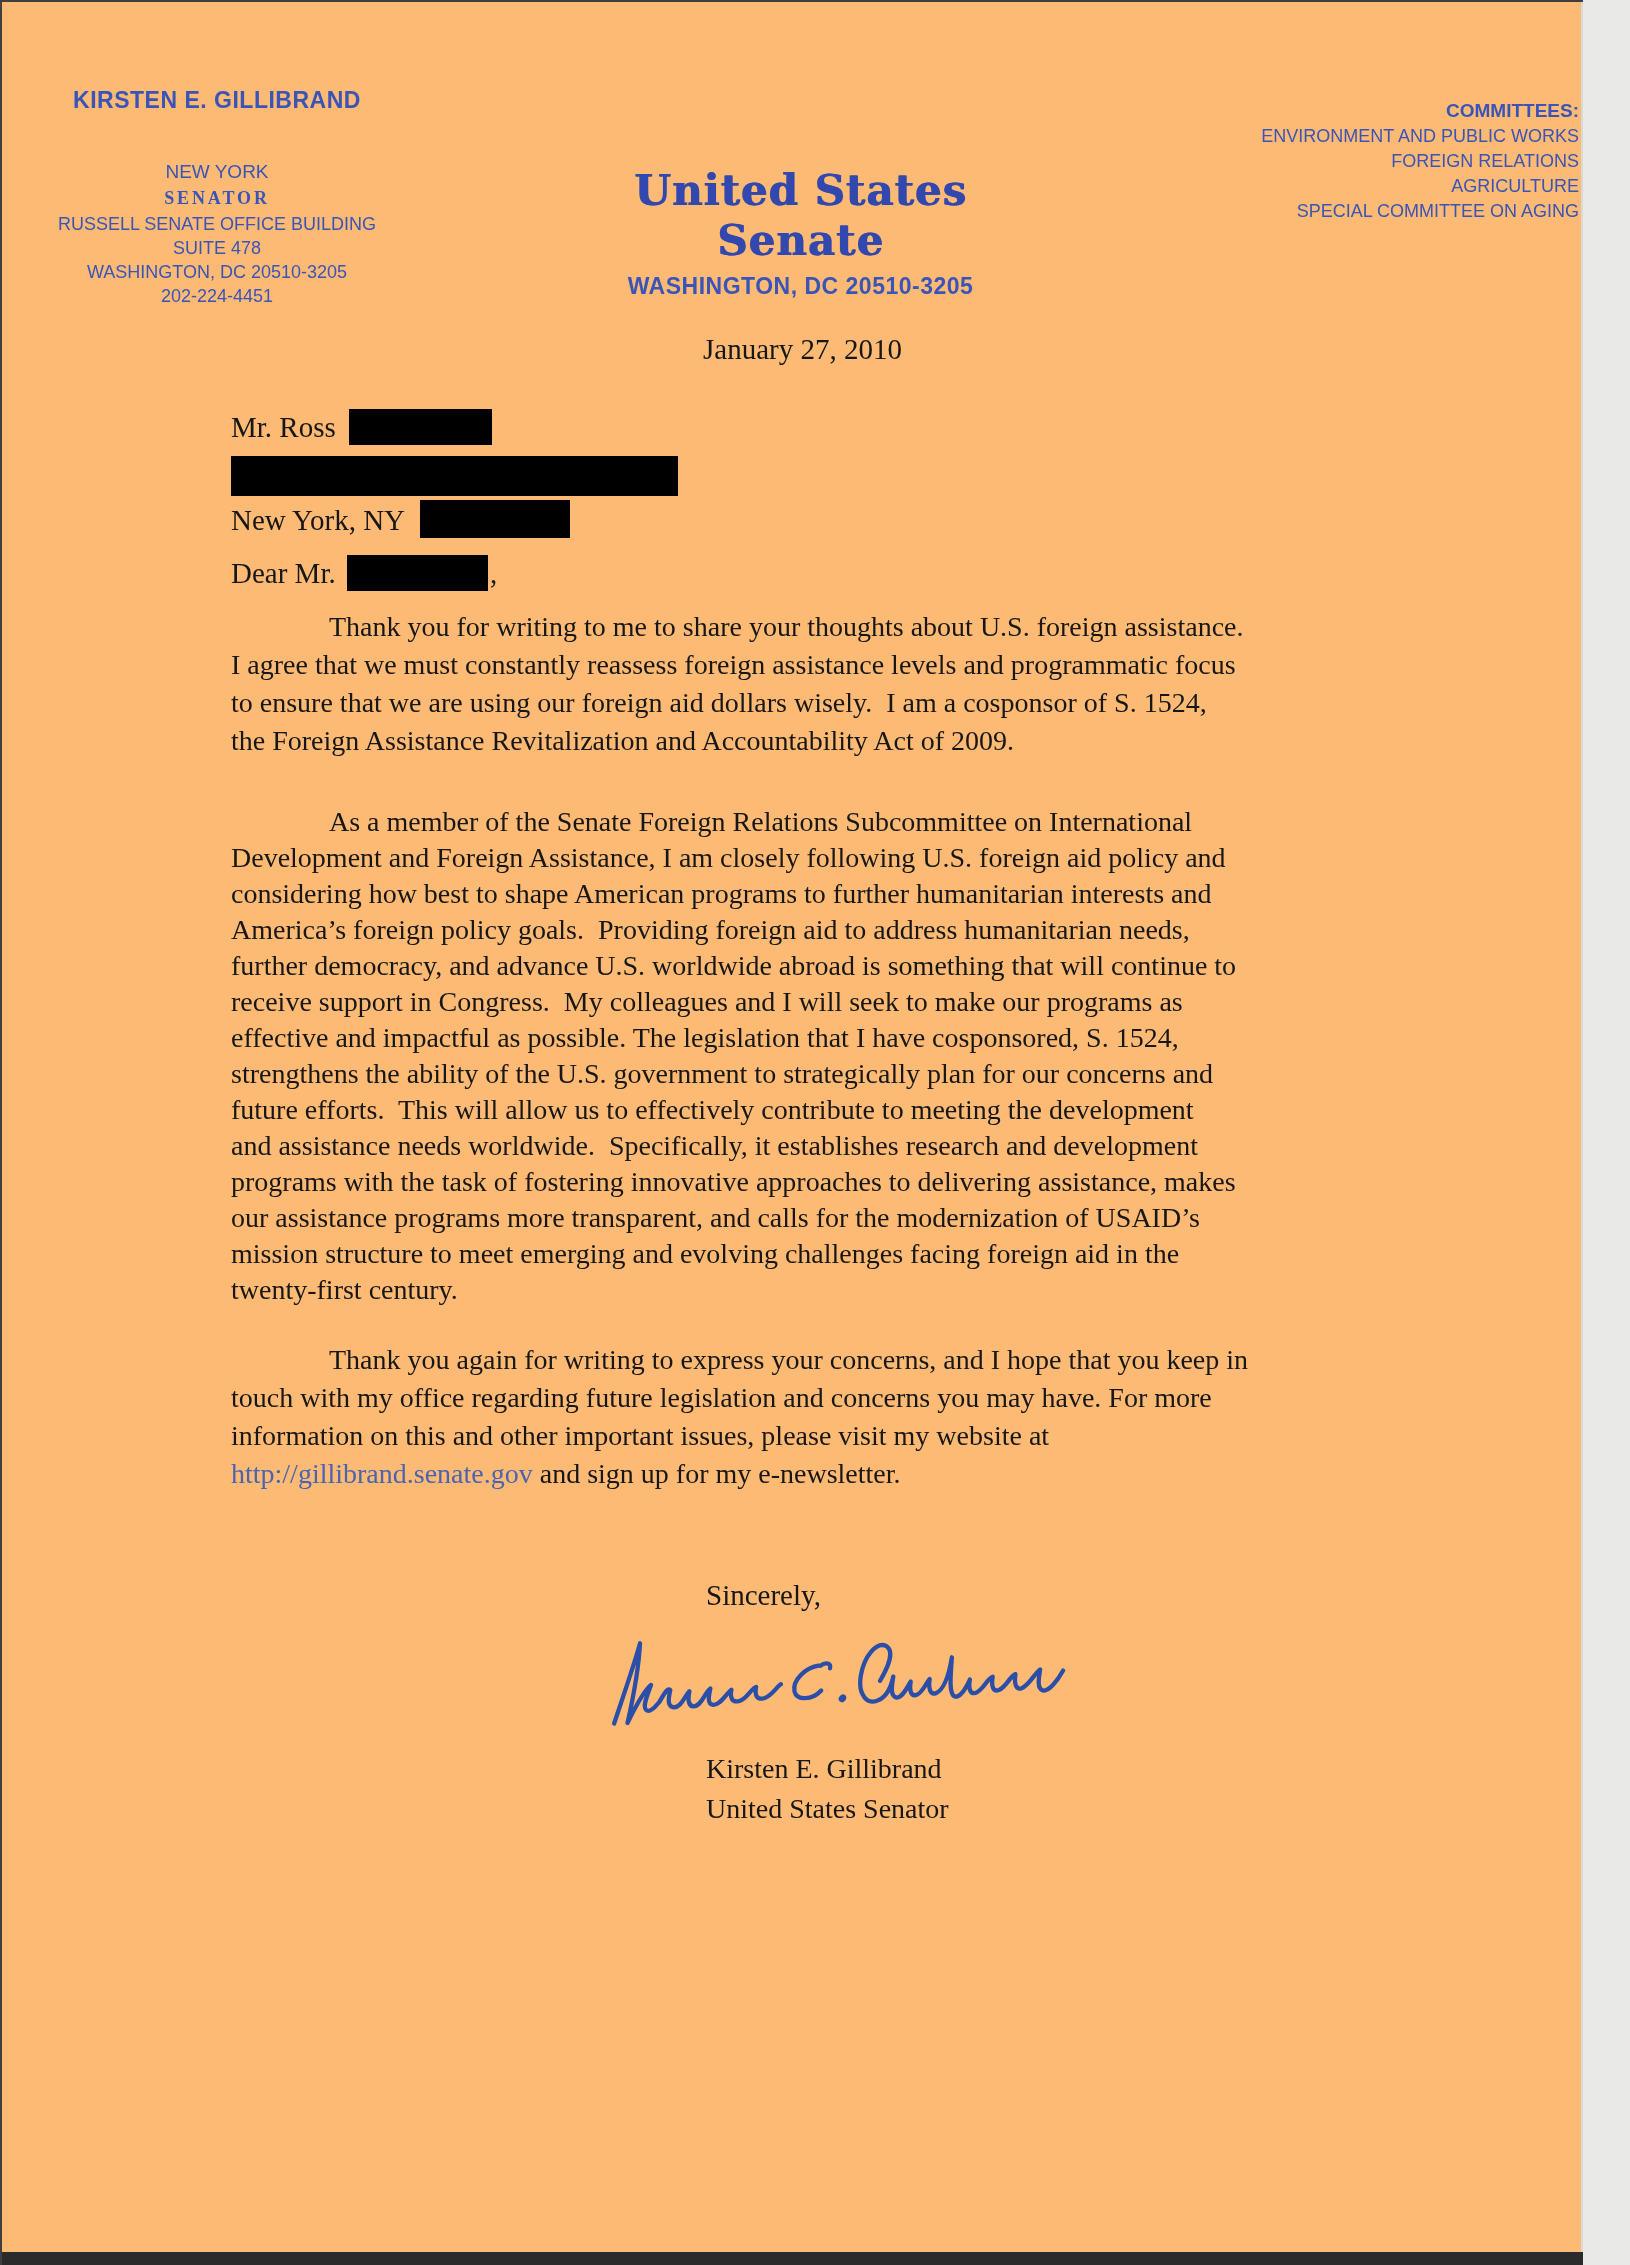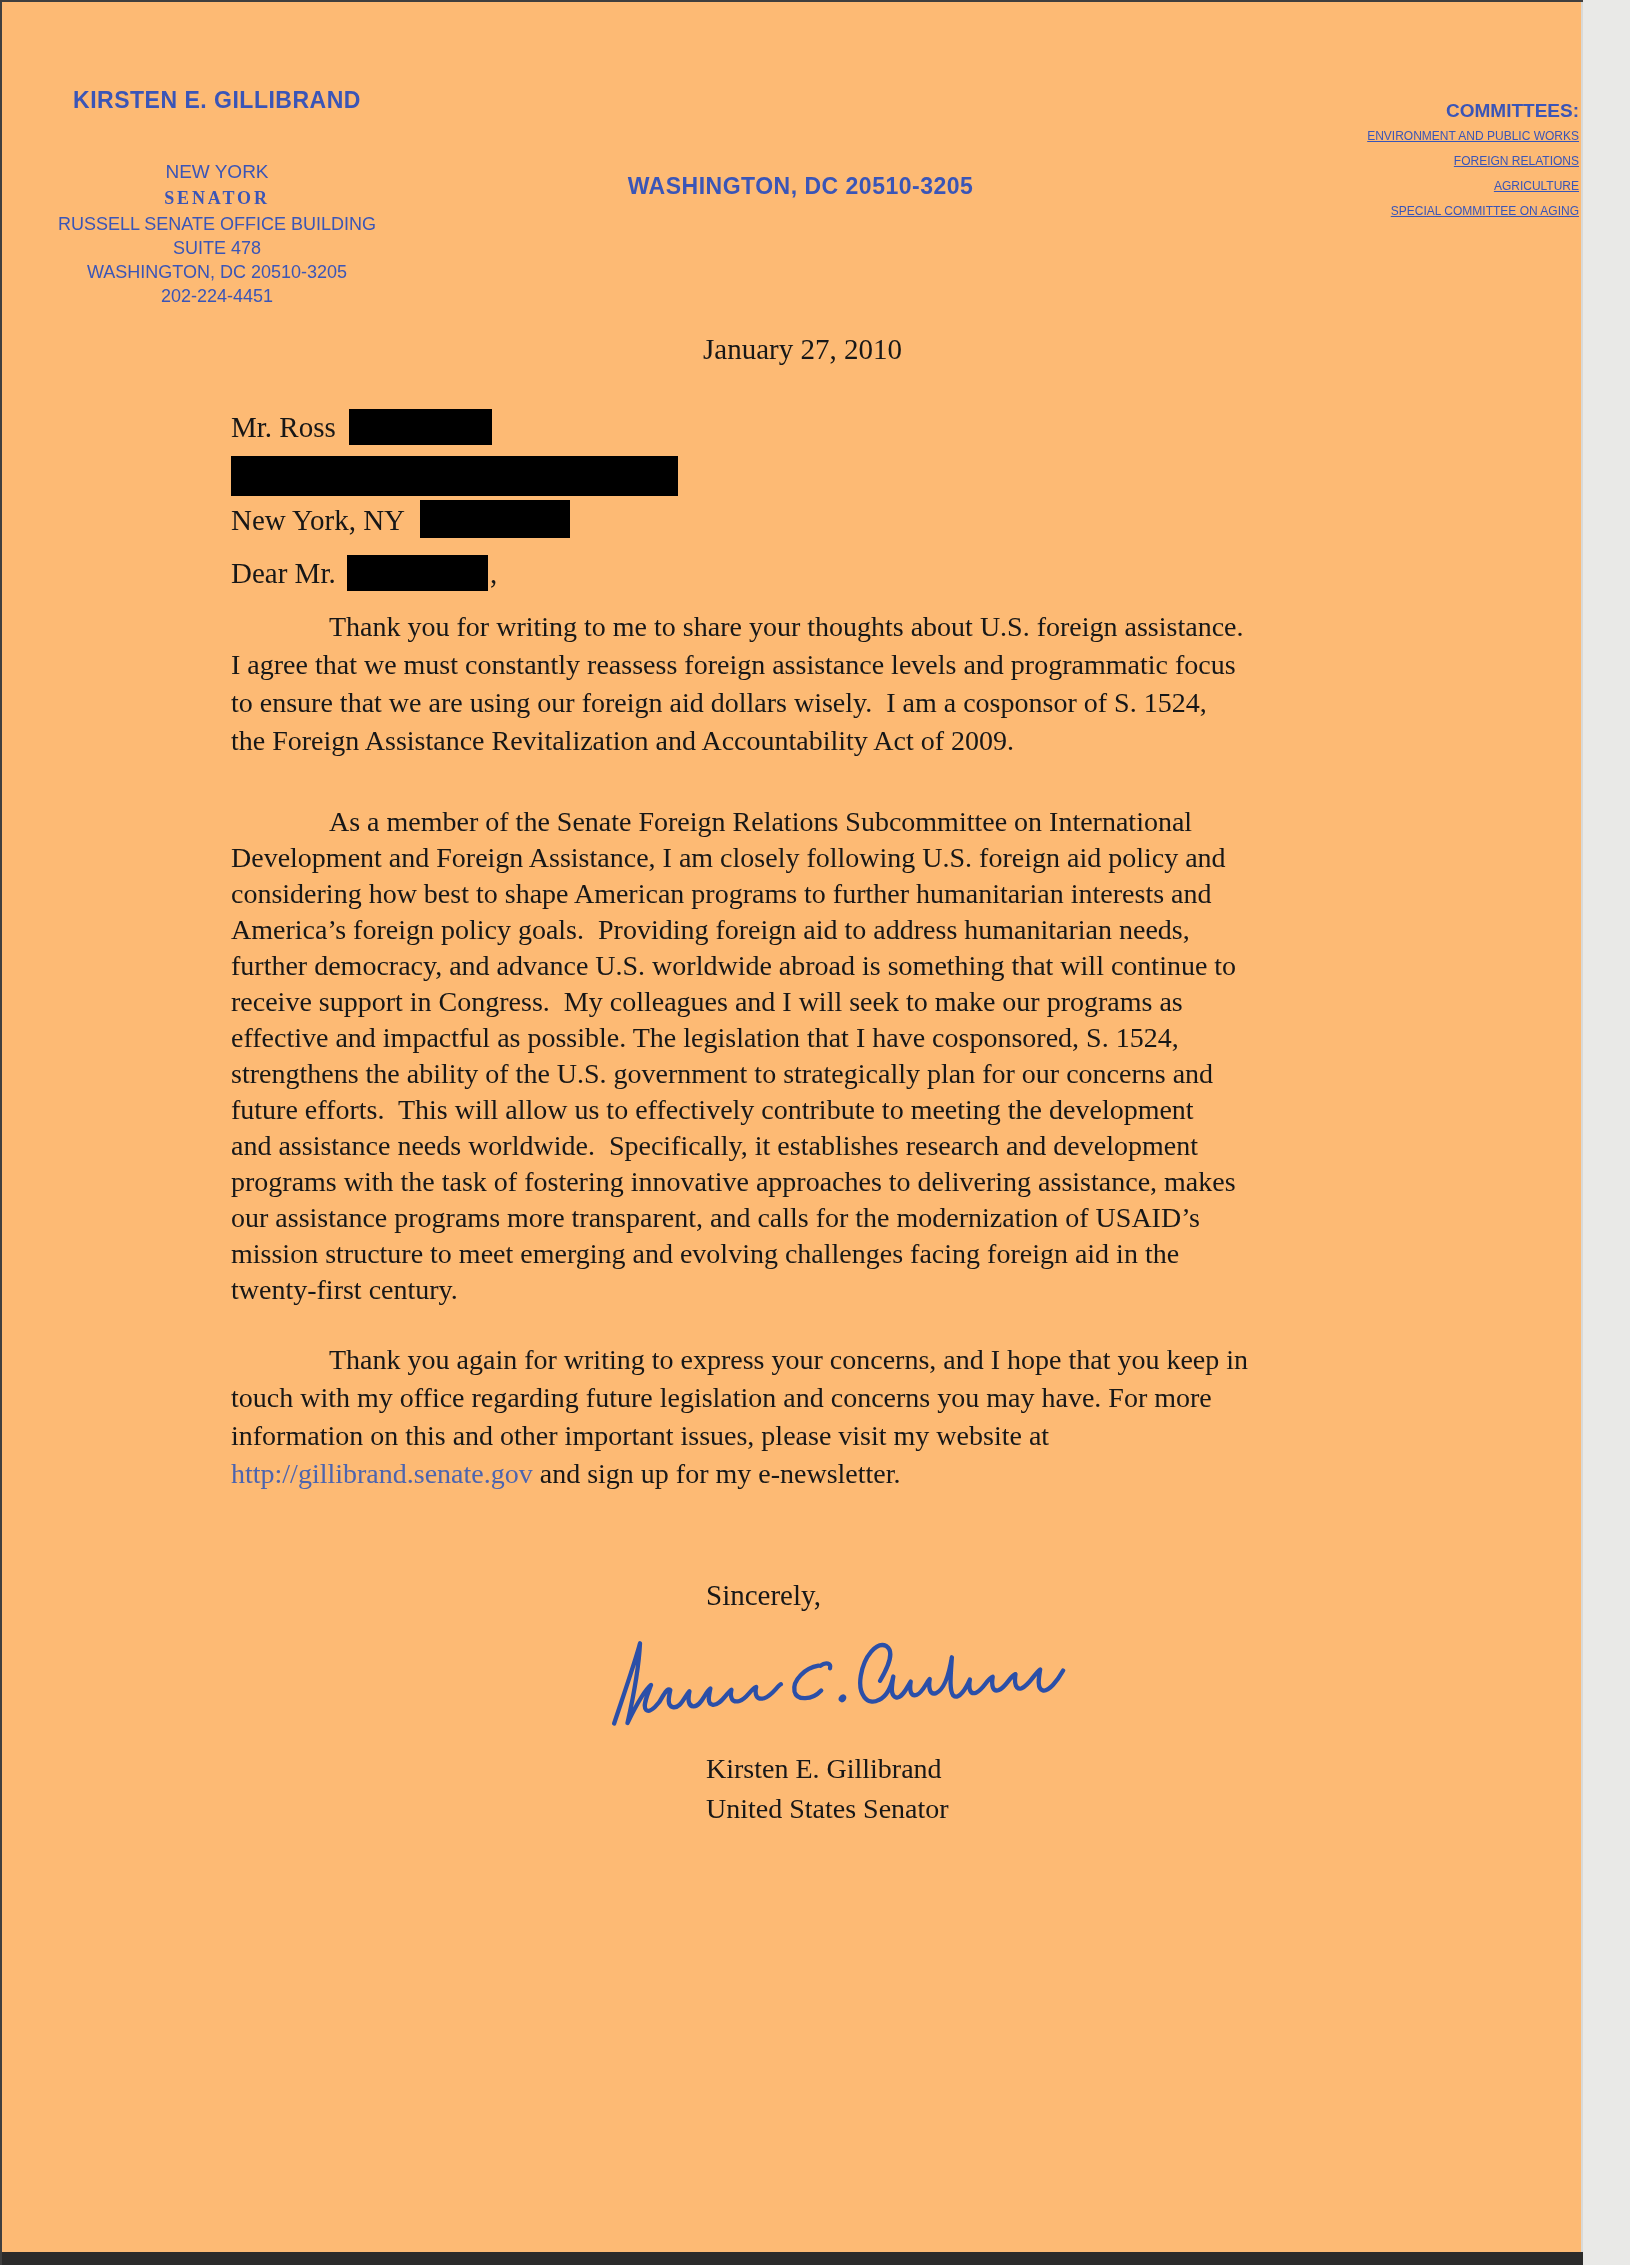--- a/index.html
+++ b/index.html
@@ -51,21 +51,21 @@
     font-family:"Liberation Sans", sans-serif;font-weight:bold;
     font-size:23px;line-height:29px;margin-top:5.7px;color:#3a55b7;letter-spacing:0.5px;
   }
 
   .lh-right{
     position:absolute;left:1147px;top:96px;width:430px;
     text-align:right;color:#3a55b7;
     font-family:"Liberation Sans", sans-serif;
   }
   .committees-heading{font-size:19px;font-weight:bold;line-height:26px;}
-  .committee-item{font-size:12px;line-height:25px;text-decoration:underline;}
+  .committee-item{font-size:18px;line-height:25px;}
 
   
   .date{
     position:absolute;left:701px;top:331px;
     font-size:29px;
   }
   .recipient{position:absolute;left:229px;top:407px;font-size:29px;}
   .recipient .rline{height:44px;white-space:pre;}
   .bar{background:#000;display:inline-block;vertical-align:-7.6px;}
   .bar1{width:143px;height:36px;margin-left:13.4px;}
@@ -99,20 +99,21 @@
     <div class="sender-name">KIRSTEN E. GILLIBRAND</div>
     <div class="sender-state">NEW YORK</div>
     <div class="sender-title">SENATOR</div>
     <div class="sender-addr">RUSSELL SENATE OFFICE BUILDING</div>
     <div class="sender-addr">SUITE 478</div>
     <div class="sender-addr">WASHINGTON, DC 20510-3205</div>
     <div class="sender-addr">202-224-4451</div>
   </div>
 
   <div class="lh-center">
+    <div class="org-title">United States Senate</div>
     <div class="org-addr">WASHINGTON, DC 20510-3205</div>
   </div>
 
   <div class="lh-right">
     <div class="committees-heading">COMMITTEES:</div>
     <div>
         <div class="committee-item">ENVIRONMENT AND PUBLIC WORKS</div>
         <div class="committee-item">FOREIGN RELATIONS</div>
         <div class="committee-item">AGRICULTURE</div>
         <div class="committee-item">SPECIAL COMMITTEE ON AGING</div>

